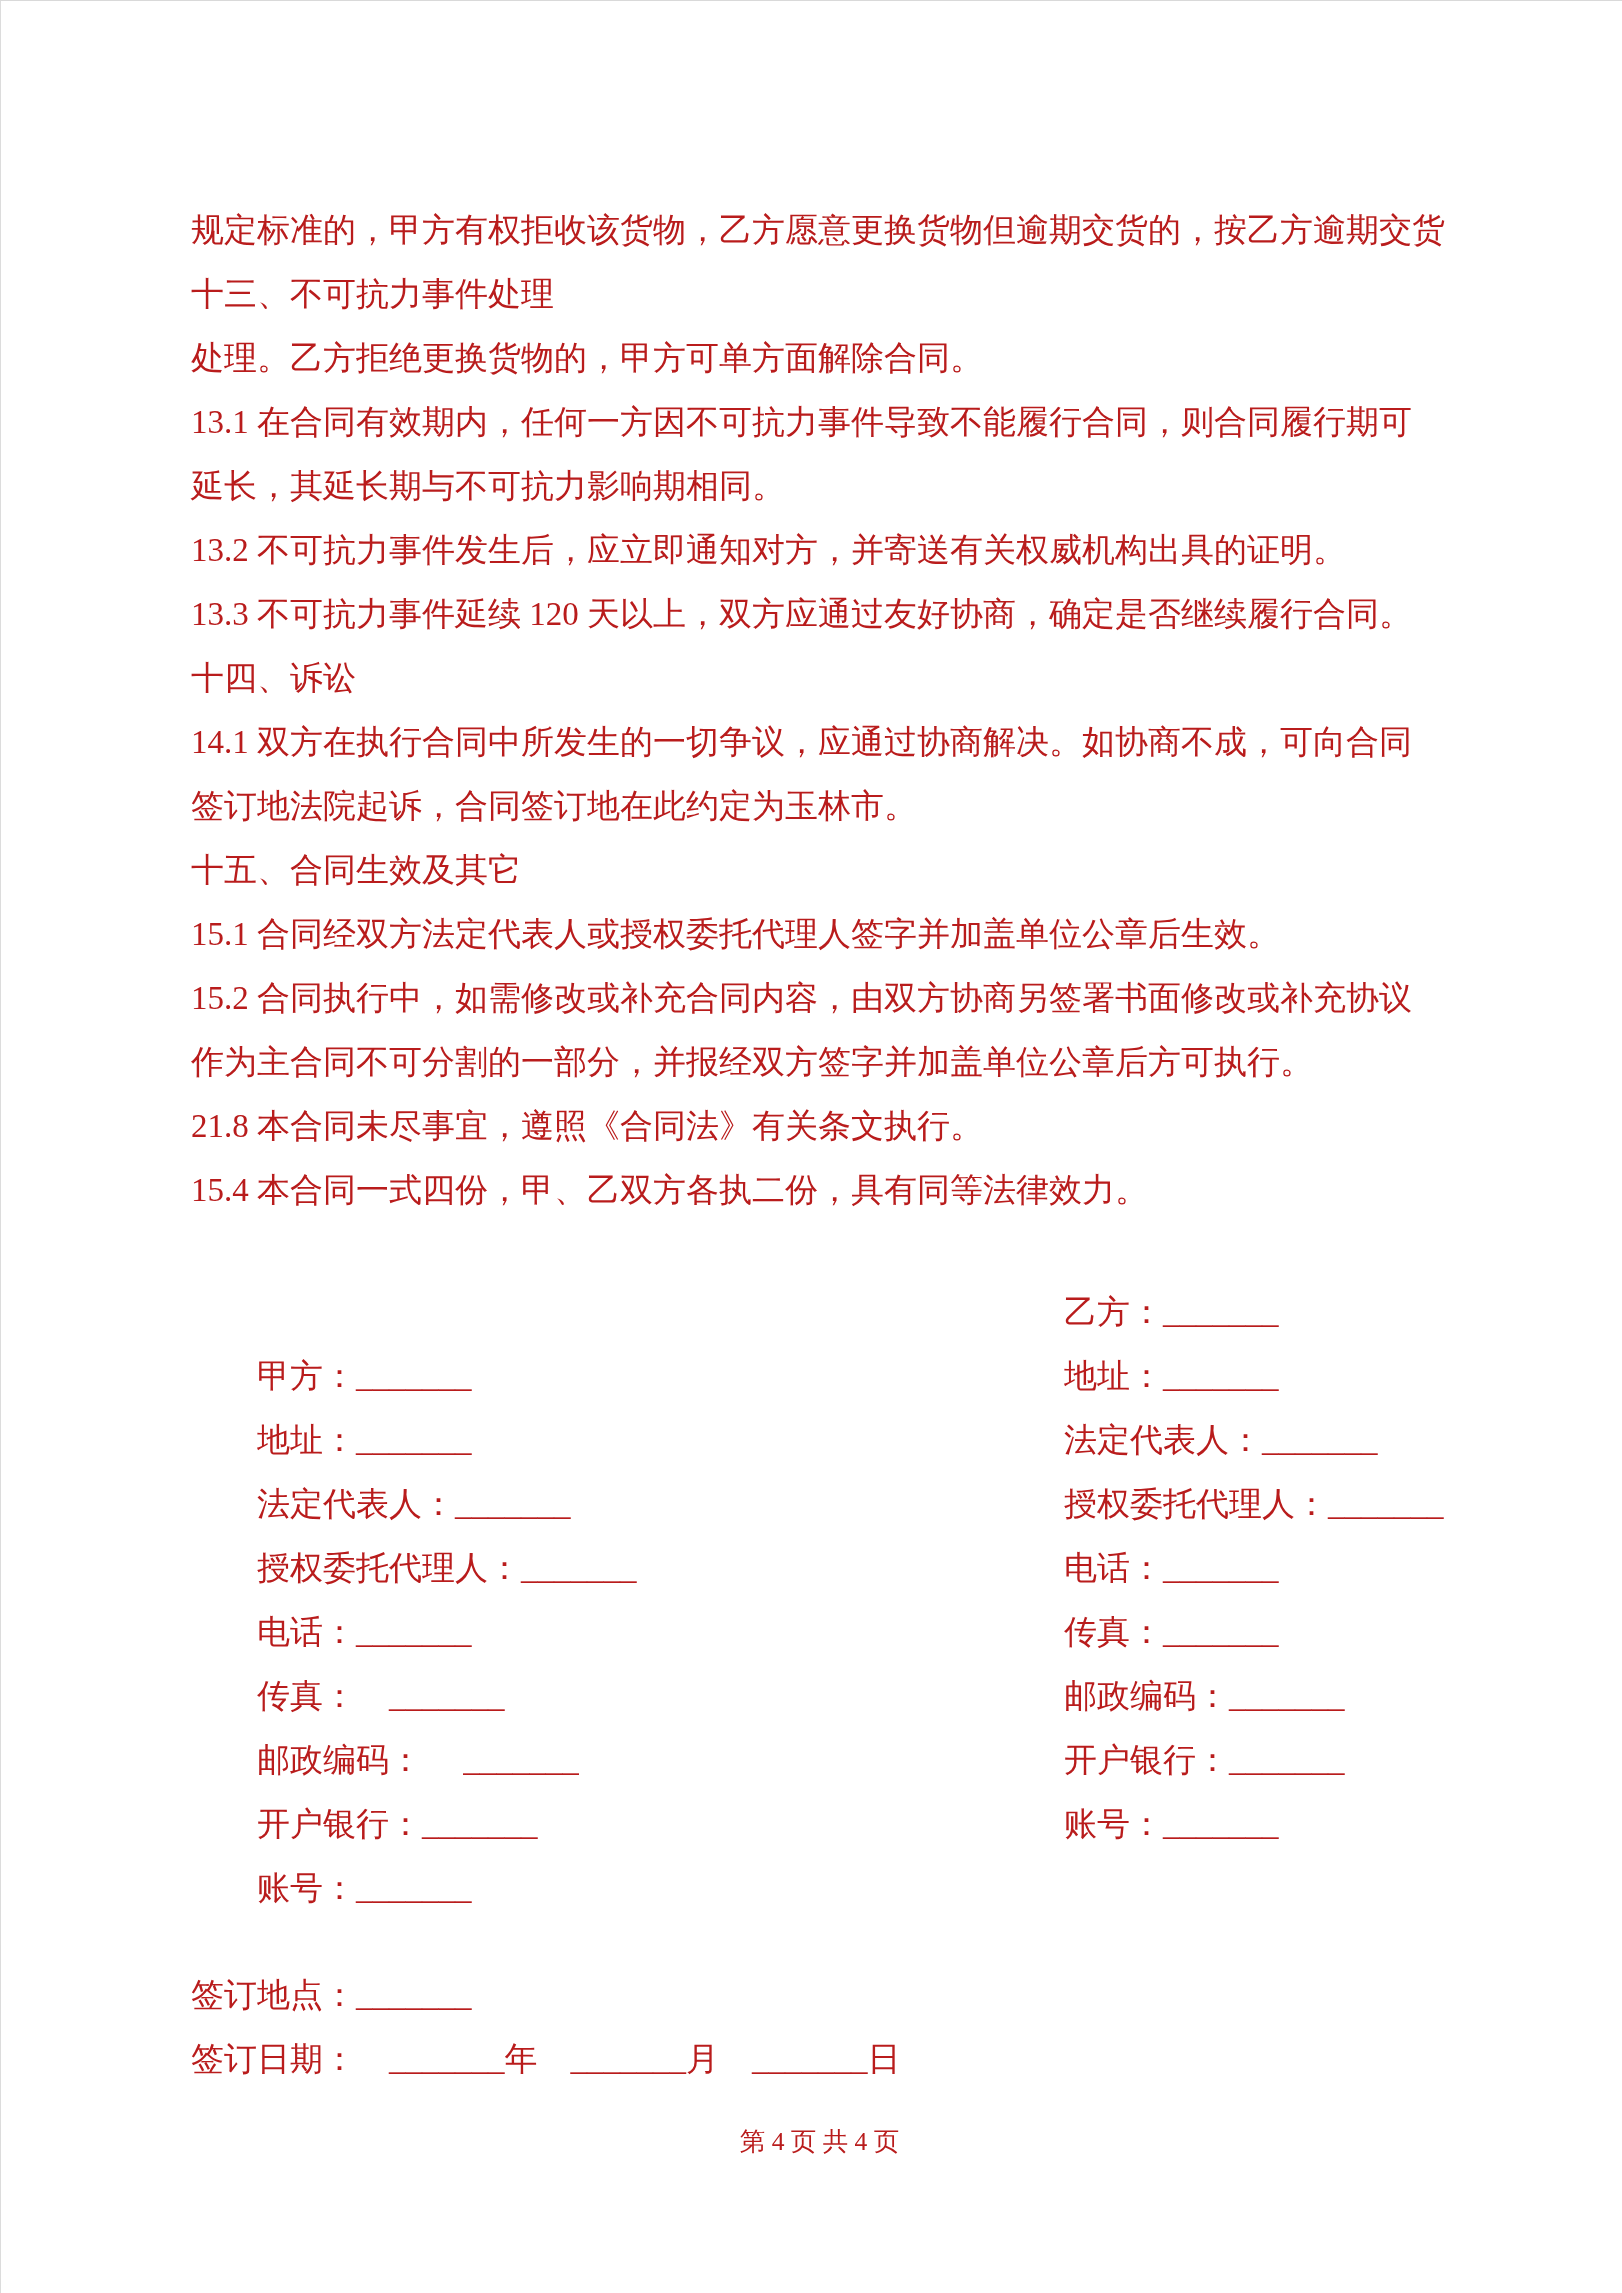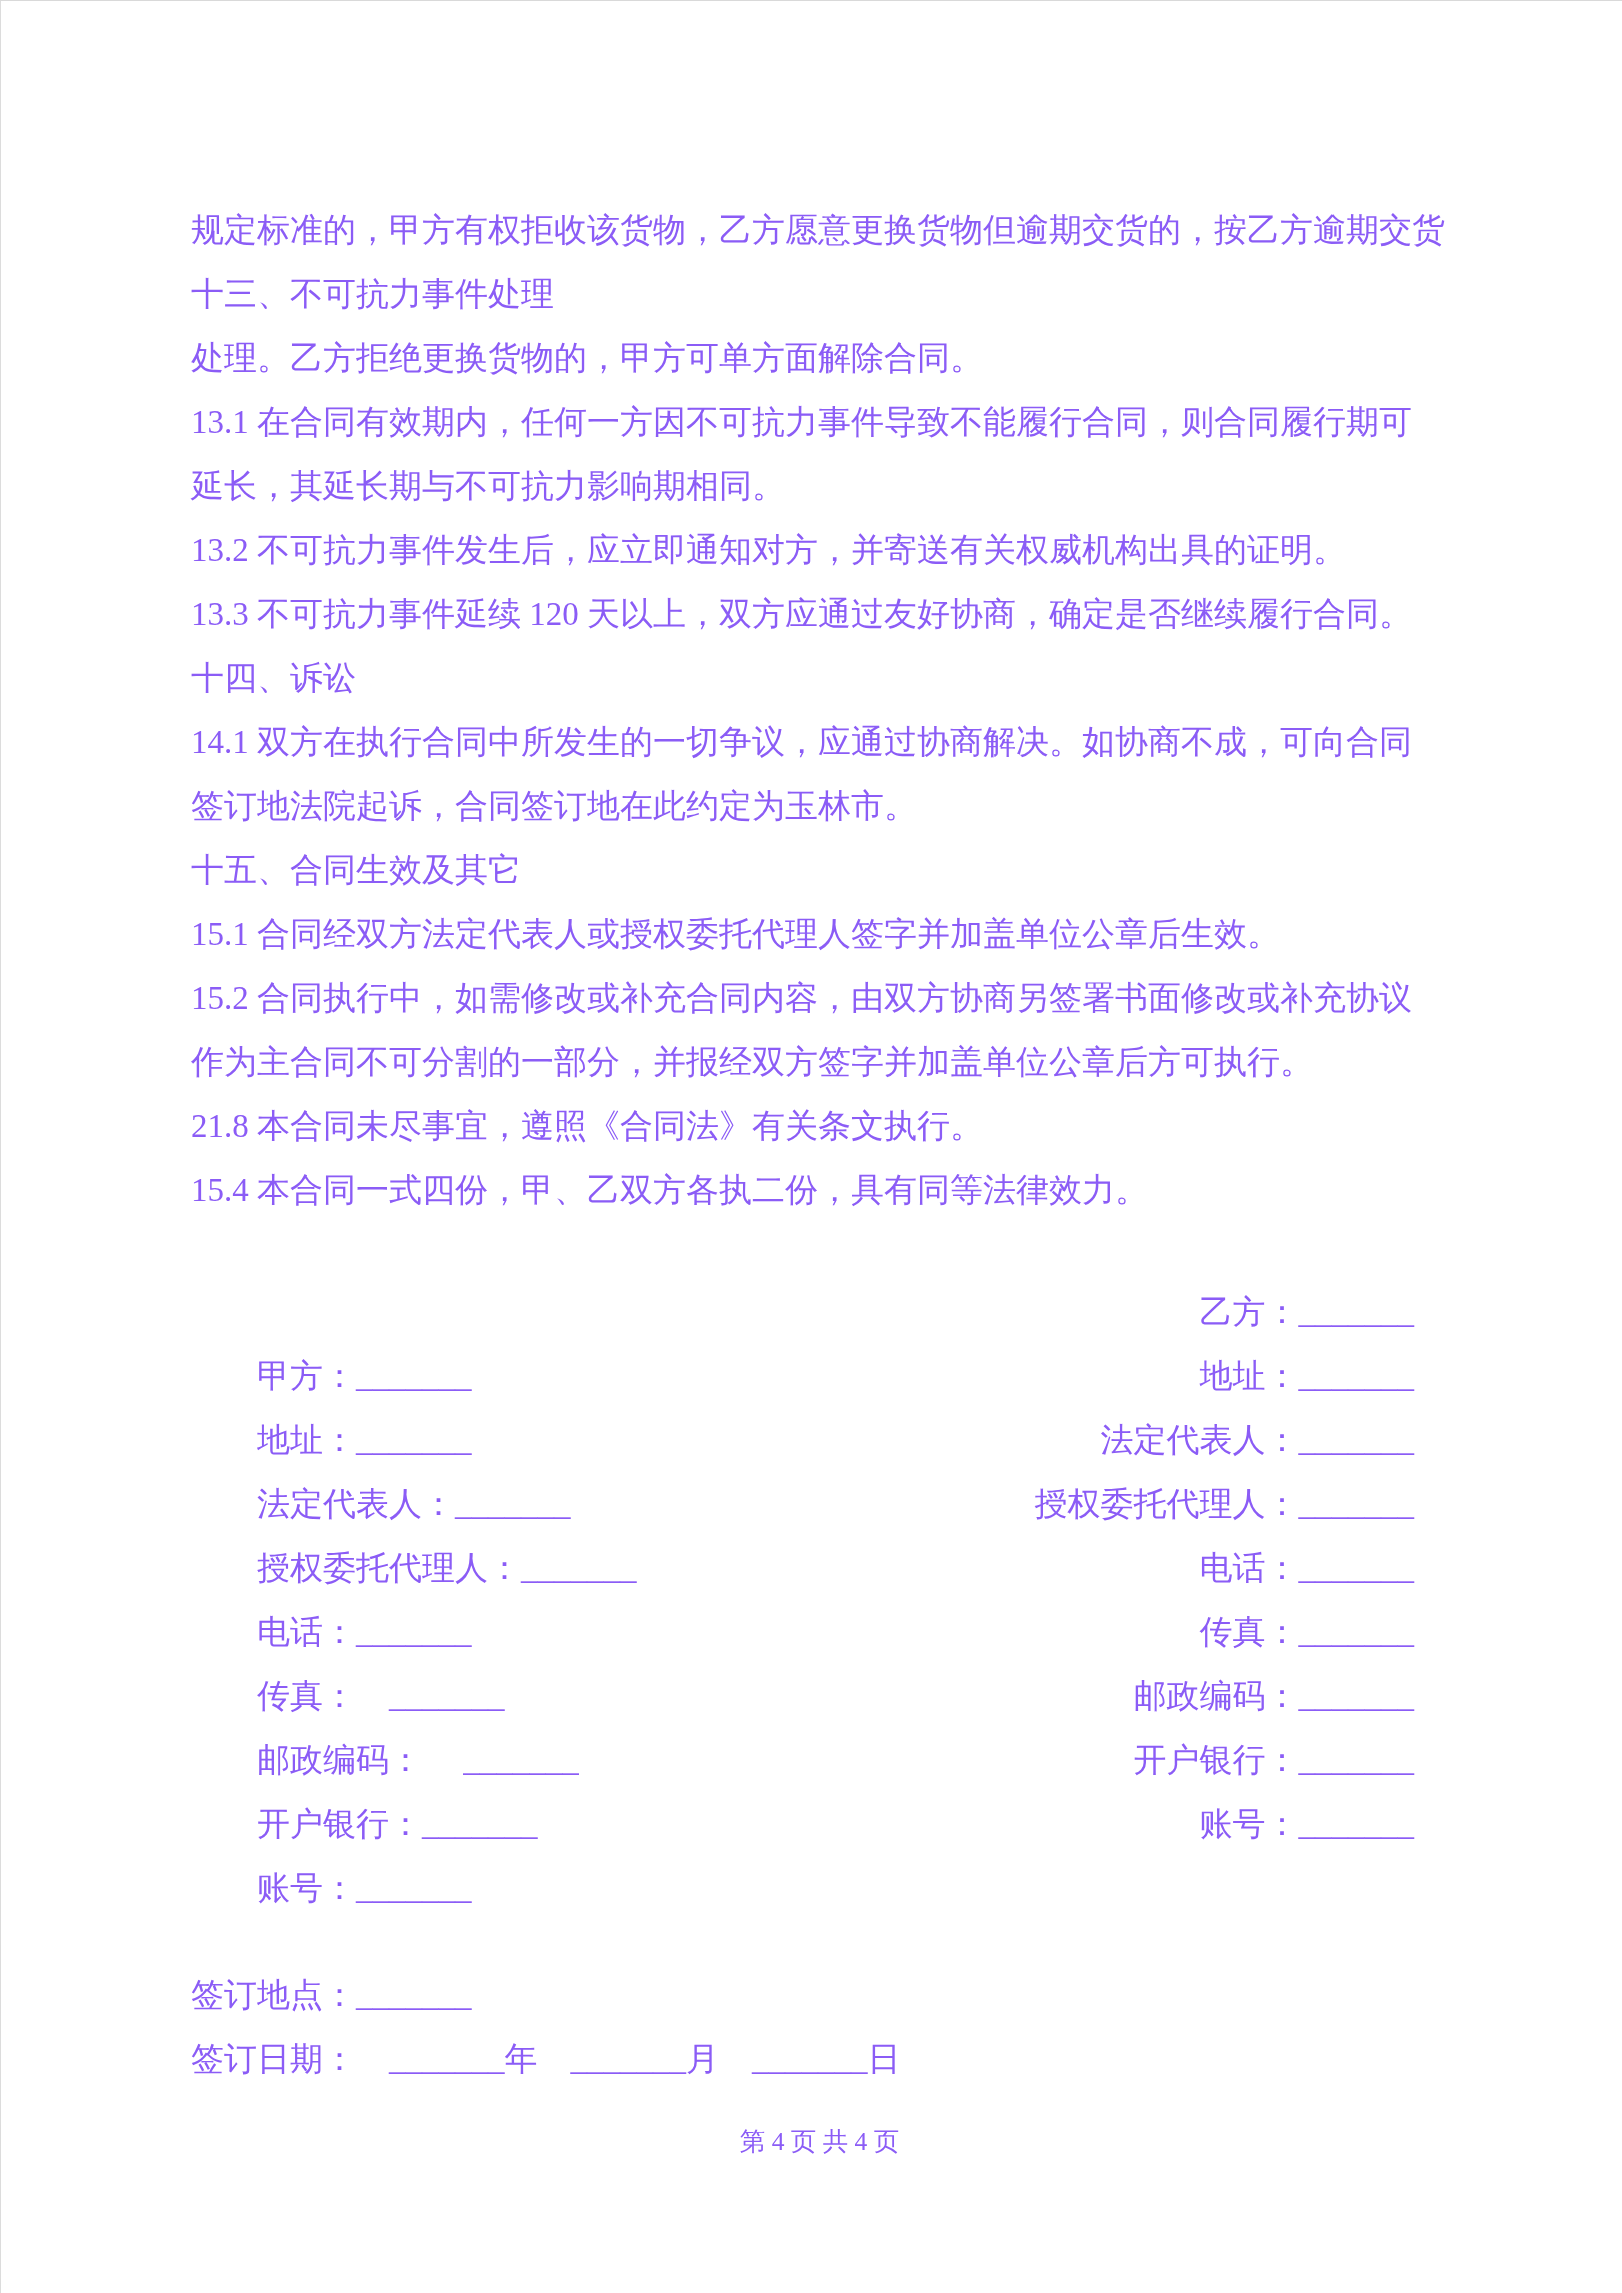--- a/index.html
+++ b/index.html
@@ -5,21 +5,21 @@
   html, body {
     margin: 0;
     padding: 0;
     background: #ffffff;
   }
   .page {
     position: relative;
     width: 1623px;
     height: 2294px;
     background: #ffffff;
-    color: #8b5cf6;
+    color: #b91c1c;
     font-family: "Liberation Serif", "DejaVu Serif", serif;
     box-shadow: inset 0 0 0 0.9px #d9d9d9;
     overflow: hidden;
   }
   .body-text {
     position: absolute;
     left: 191px;
     top: 198px;
     width: 1291px;
     font-size: 33px;
@@ -37,24 +37,24 @@
     font-size: 33px;
     line-height: 64px;
   }
   .sig-row {
     position: relative;
     height: 64px;
     white-space: pre;
   }
   .sig-right {
     position: absolute;
-    left: 841px;
+    left: 873px;
     top: 0;
     width: 382px;
-    text-align: right;
+    text-align: left;
     white-space: pre;
   }
   .closing-block {
     position: absolute;
     left: 191px;
     top: 1963px;
     width: 1291px;
     font-size: 33px;
     line-height: 64px;
   }

